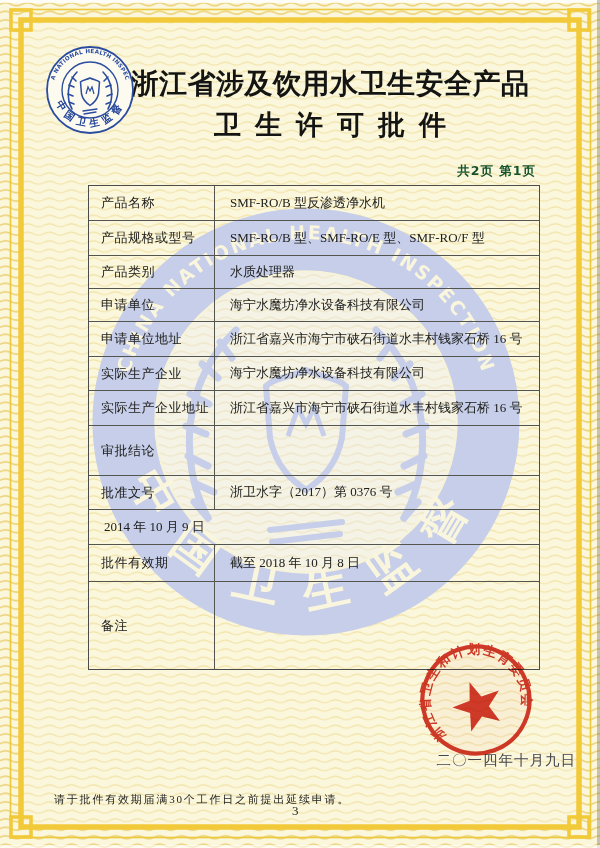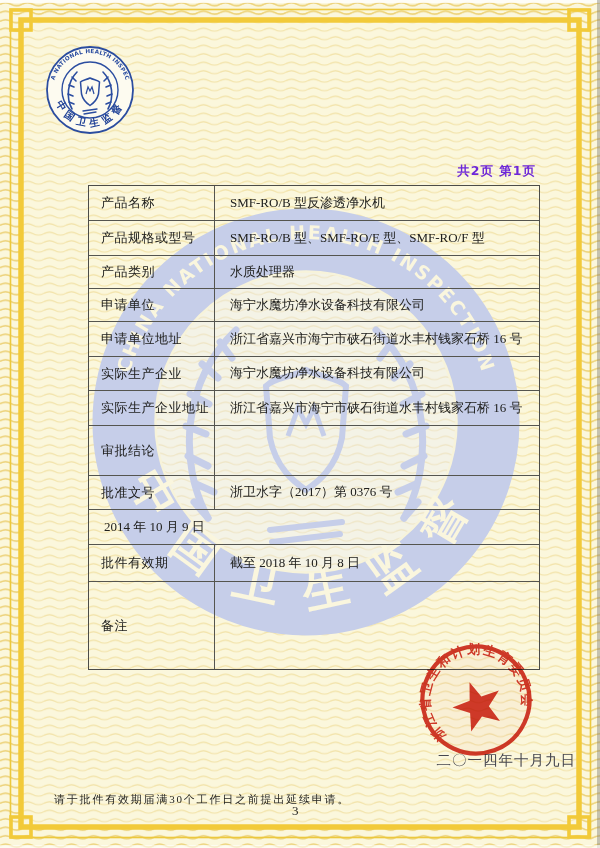--- a/index.html
+++ b/index.html
@@ -10,21 +10,21 @@
     color:#20201e;
   }
   .abs{position:absolute;left:0;top:0;}
   
   .emblem-small{position:absolute;left:45px;top:45px;}
   .title-block{position:absolute;left:120px;top:66px;width:420px;text-align:center;
     font-family:"DejaVu Sans","Liberation Sans",sans-serif;font-weight:bold;color:#141412;}
   .title-line1{font-size:28px;line-height:36px;letter-spacing:0.5px;}
   .title-line2{font-size:27px;line-height:34px;letter-spacing:14px;padding-left:14px;margin-top:6px;}
   .pagination{position:absolute;right:64px;top:163px;font-size:12.5px;font-weight:bold;
-    font-family:"DejaVu Sans","Liberation Sans",sans-serif;color:#6d28d9;letter-spacing:1px;}
+    font-family:"DejaVu Sans","Liberation Sans",sans-serif;color:#14532d;letter-spacing:1px;}
   
   .cert-table{position:absolute;left:88px;top:185px;width:452px;border:1.3px solid #4c4c48;
     box-sizing:border-box;z-index:4;font-family:Liberation Serif, serif;}
   .row{display:flex;border-top:1px solid #55554f;box-sizing:border-box;}
   .row:first-child{border-top:none;}
   .cell-label{width:126px;flex:0 0 126px;border-right:1px solid #55554f;box-sizing:border-box;
     display:flex;align-items:center;padding-left:12px;font-size:13px;letter-spacing:0.5px;}
   .cell-value{flex:1;display:flex;align-items:center;padding:3px 8px 3px 15px;
     font-size:13px;line-height:1.55;box-sizing:border-box;}
   
@@ -125,20 +125,24 @@
         <path d="M 21 12 L 16 14 M 22 4 L 17 6 M 21 -5 L 16 -3 M 18 -13 L 14 -9"></path>
         <path d="M -7 21 L 7 19 M -6 24 L 6 22" stroke-width="1.3"></path>
       </g>
       <g fill="none" stroke="#2b4da0" stroke-width="1.5">
         <path d="M 0 -12 C 4 -10 7.5 -10 9.5 -8 L 8.5 4 C 7 10.5 3 13.5 0 15.5 C -3 13.5 -7 10.5 -8.5 4 L -9.5 -8 C -7.5 -10 -4 -10 0 -12 Z"></path>
         <path d="M -4 4 L -2 -3 L 0 1 L 2 -3 L 4 4" stroke-width="1.2"></path>
       </g>
     </g>
   </svg>
 
+  <div class="title-block">
+    <div class="title-line1">浙江省涉及饮用水卫生安全产品</div>
+    <div class="title-line2">卫生许可批件</div>
+  </div>
 
   <div class="pagination">共2页 第1页</div>
 
   <div class="cert-table">
     <div class="row h34">
       <div class="cell-label">产品名称</div>
       <div class="cell-value">SMF-RO/B 型反渗透净水机</div>
     </div>
     <div class="row h35">
       <div class="cell-label">产品规格或型号</div>

